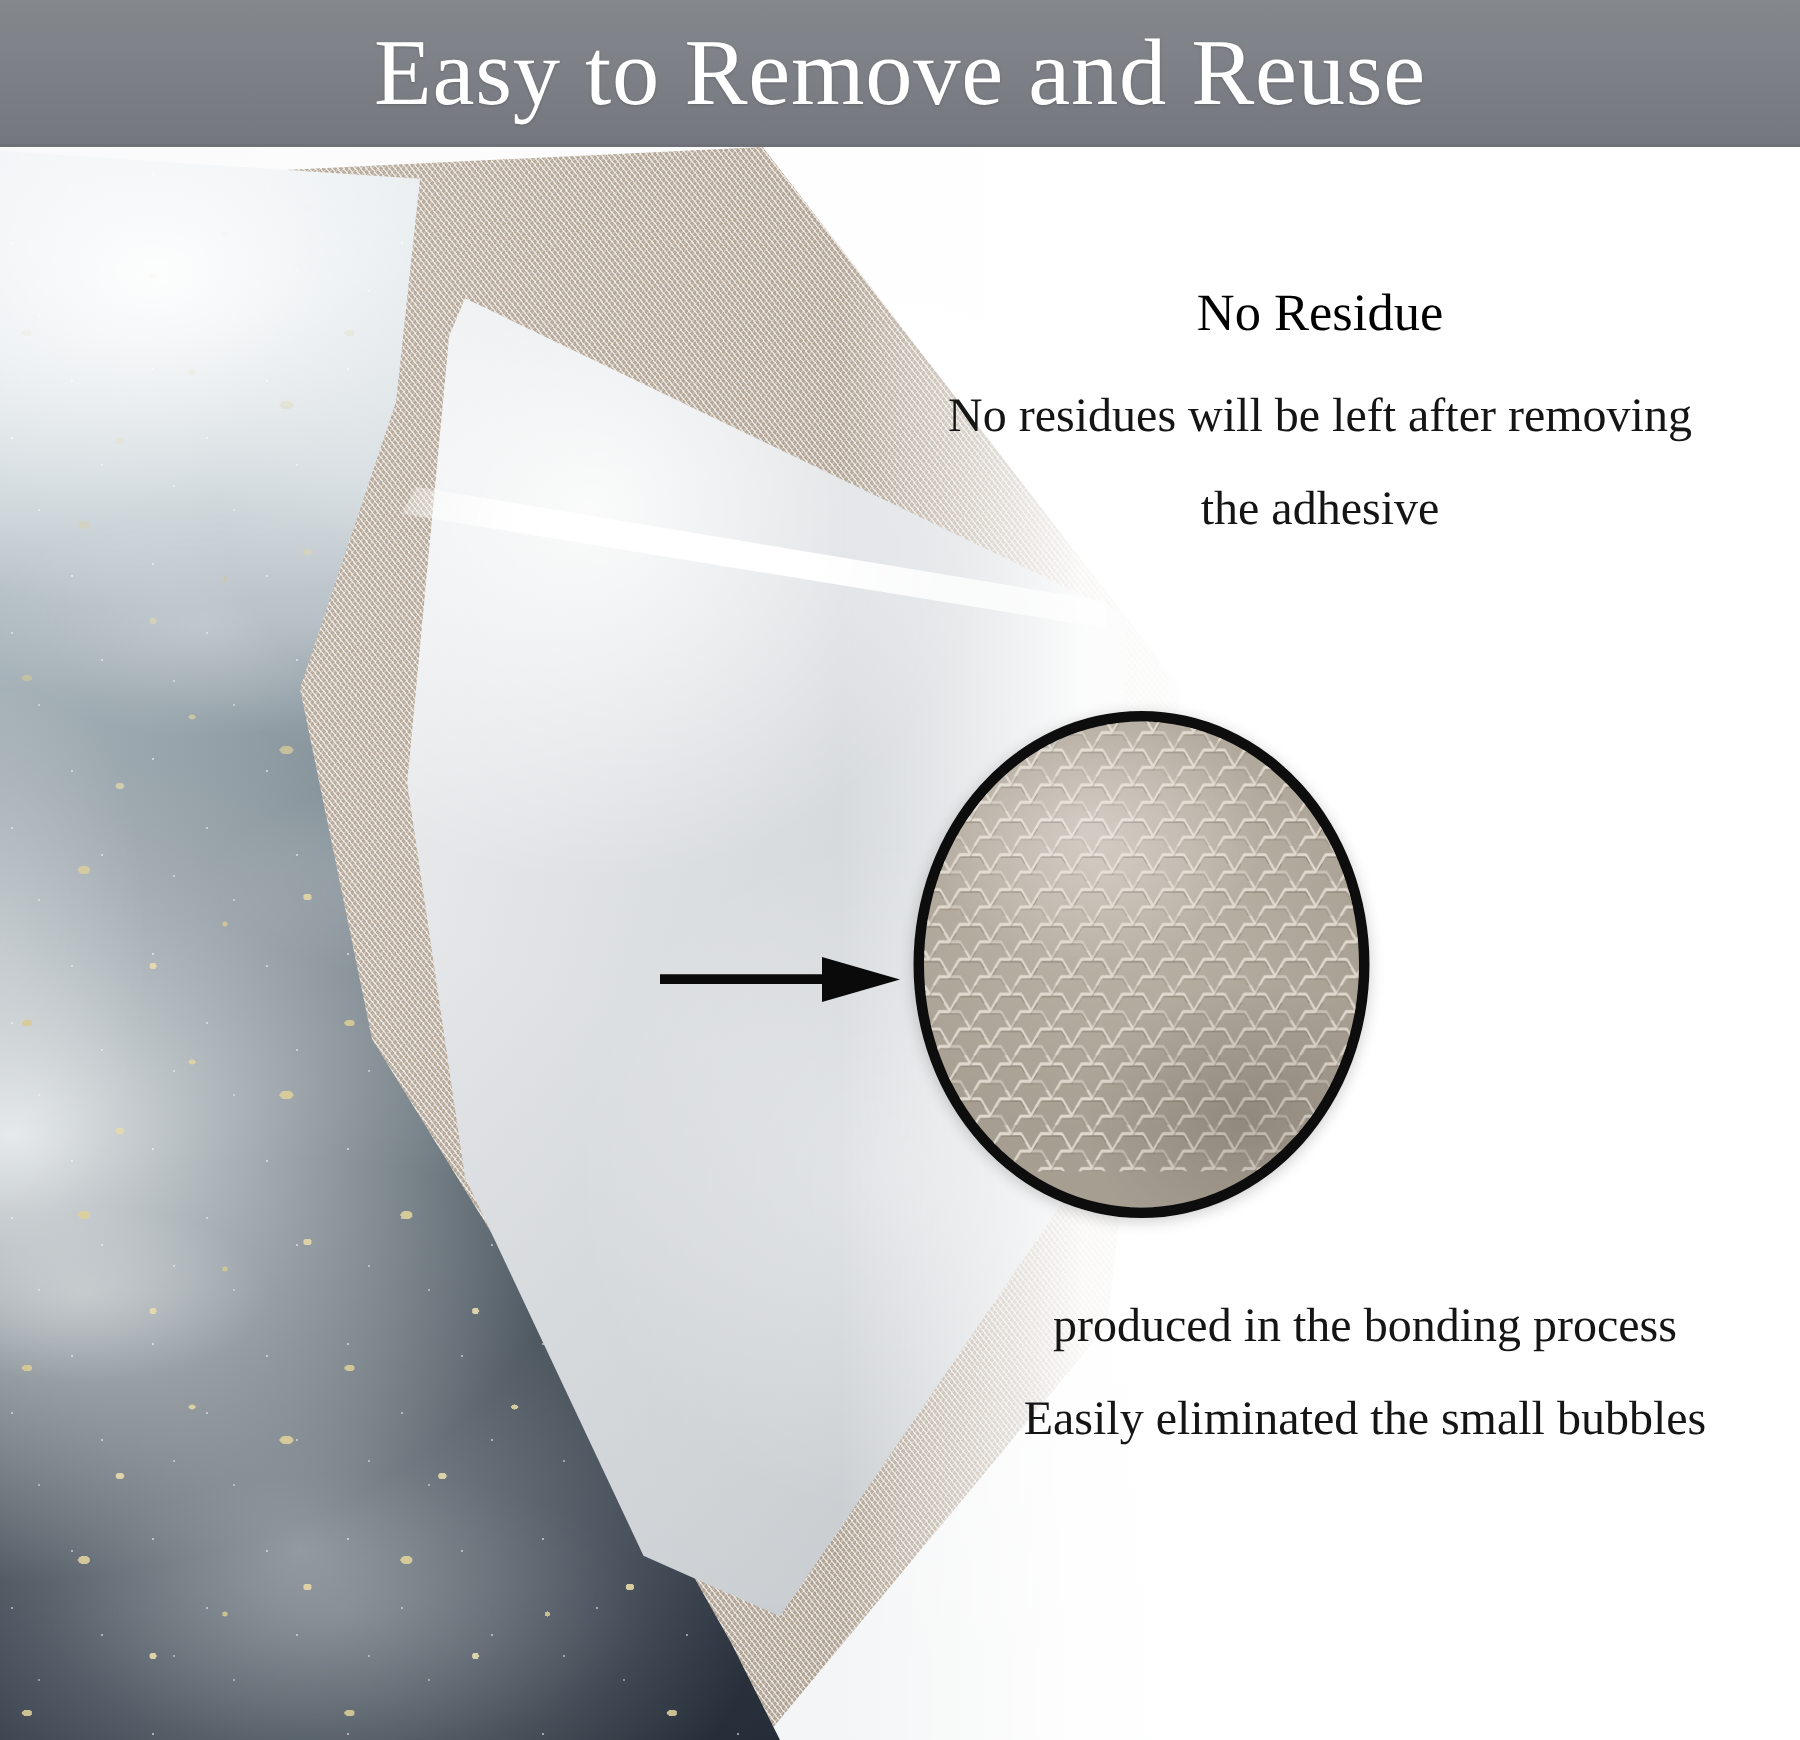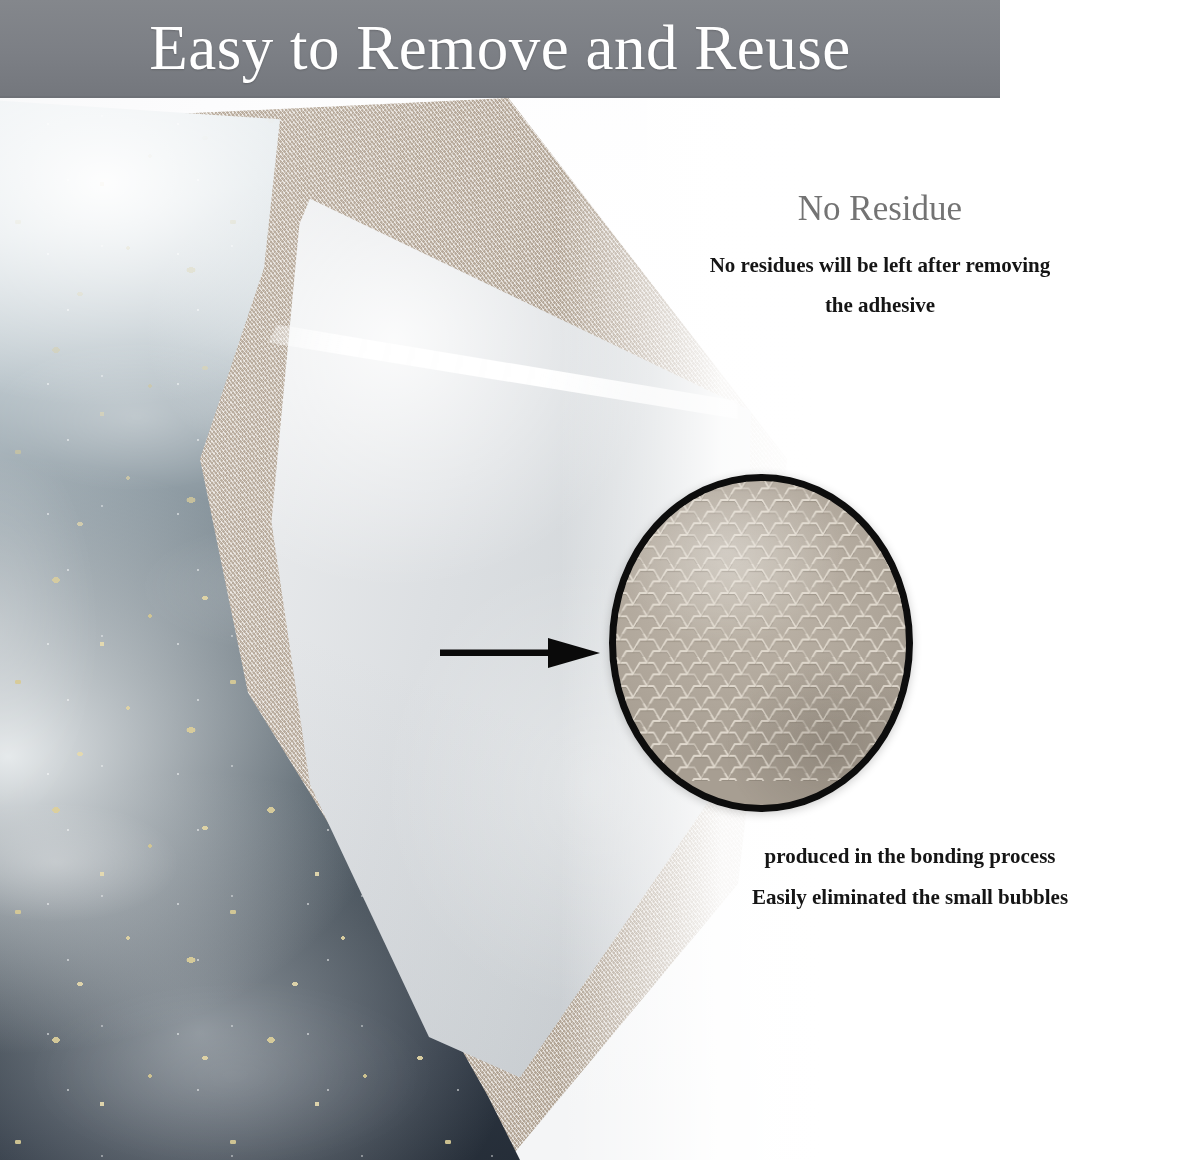--- a/index.html
+++ b/index.html
@@ -17,21 +17,21 @@
     width: 1200px;
     height: 1160px;
     overflow: hidden;
     background: #ffffff;
   }
 
   
   .banner {
     position: absolute;
     left: 0; top: 0;
-    width: 1000px;
+    width: 1200px;
     height: 98px;
     background: linear-gradient(180deg, #84878c 0%, #7c7f85 55%, #74777d 100%);
     border-bottom: 2px solid #6e7177;
     box-sizing: border-box;
     display: flex;
     align-items: center;
     justify-content: center;
     z-index: 40;
   }
   .banner-title {
@@ -242,33 +242,33 @@
   
   .text-block {
     position: absolute;
     z-index: 35;
     text-align: center;
   }
   .block-top { left: 560px; top: 190px; width: 640px; }
   .block-bottom { left: 620px; top: 836px; width: 580px; }
 
   .feature-heading {
-    color: #737373;
+    color: #000000;
     font-size: 35px;
     line-height: 1.1;
     margin: 0 0 16px 0;
     font-weight: 400;
     white-space: nowrap;
   }
   .feature-body {
     color: #151515;
-    font-size: 21px;
+    font-size: 32px;
     line-height: 1.95;
-    margin: 0;
-    font-weight: 700;
+    margin: 16px;
+    font-weight: 400;
   }
   .feature-body .ln { display: block; }
 </style>
 </head>
 <body>
 
 <div id="page">
 
   <div class="banner">
     <div class="banner-title">Easy to Remove and Reuse</div>

